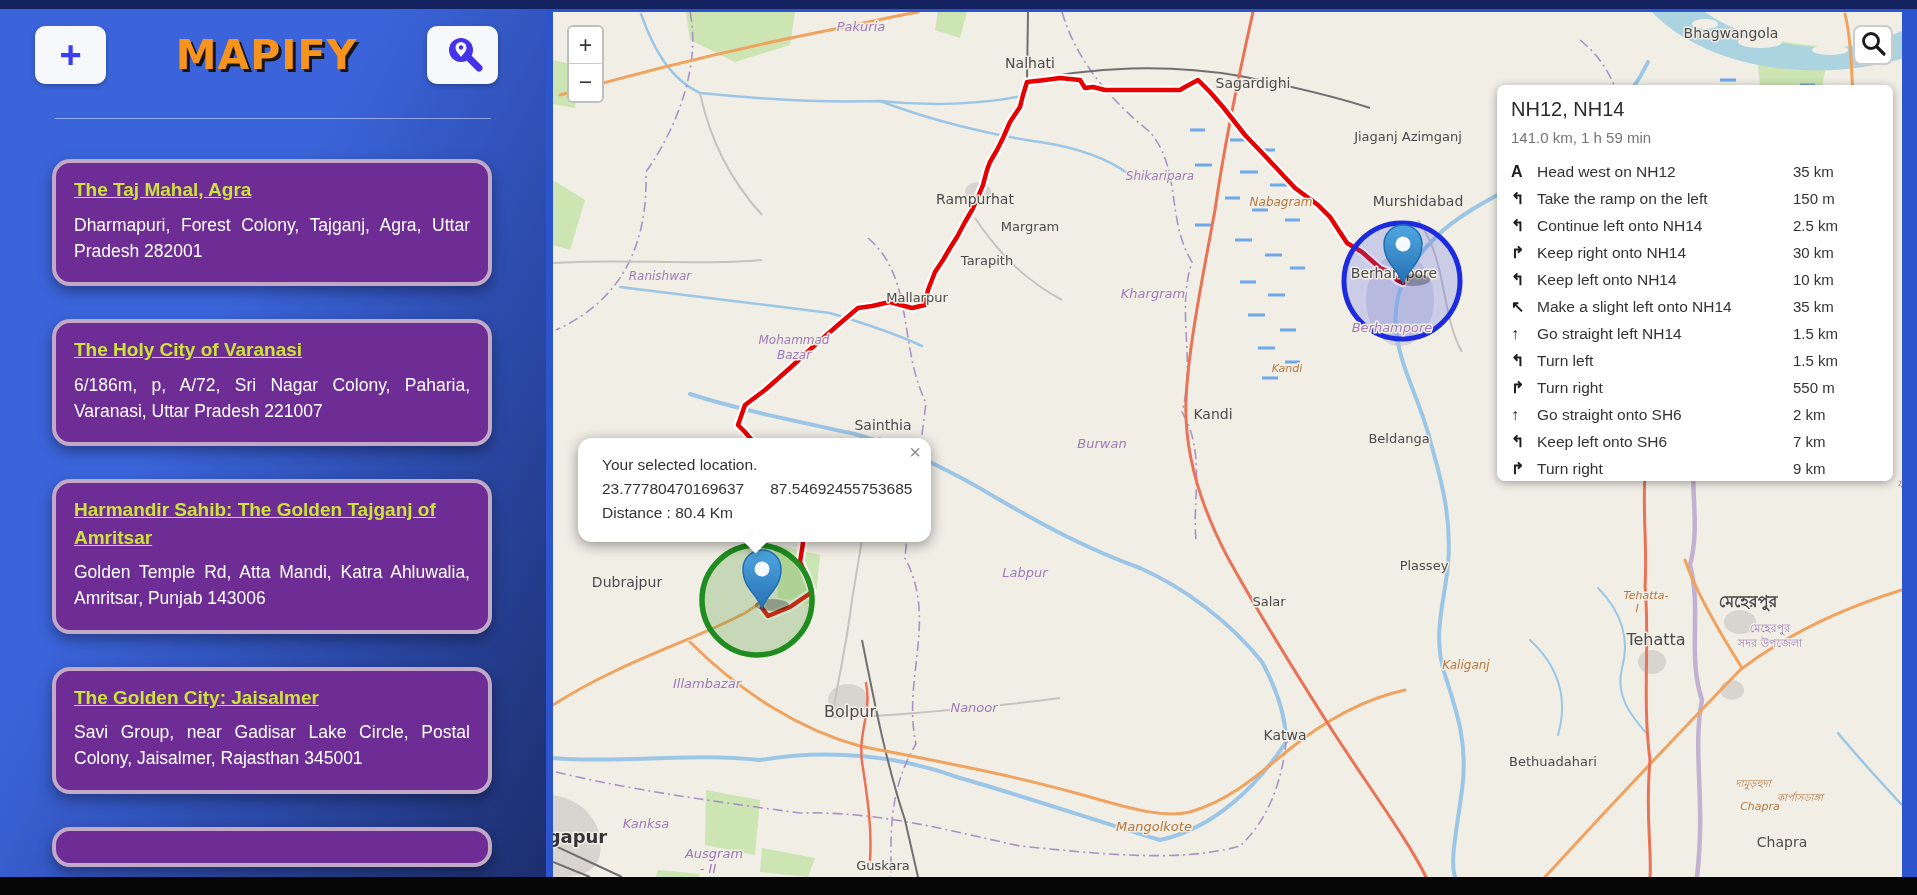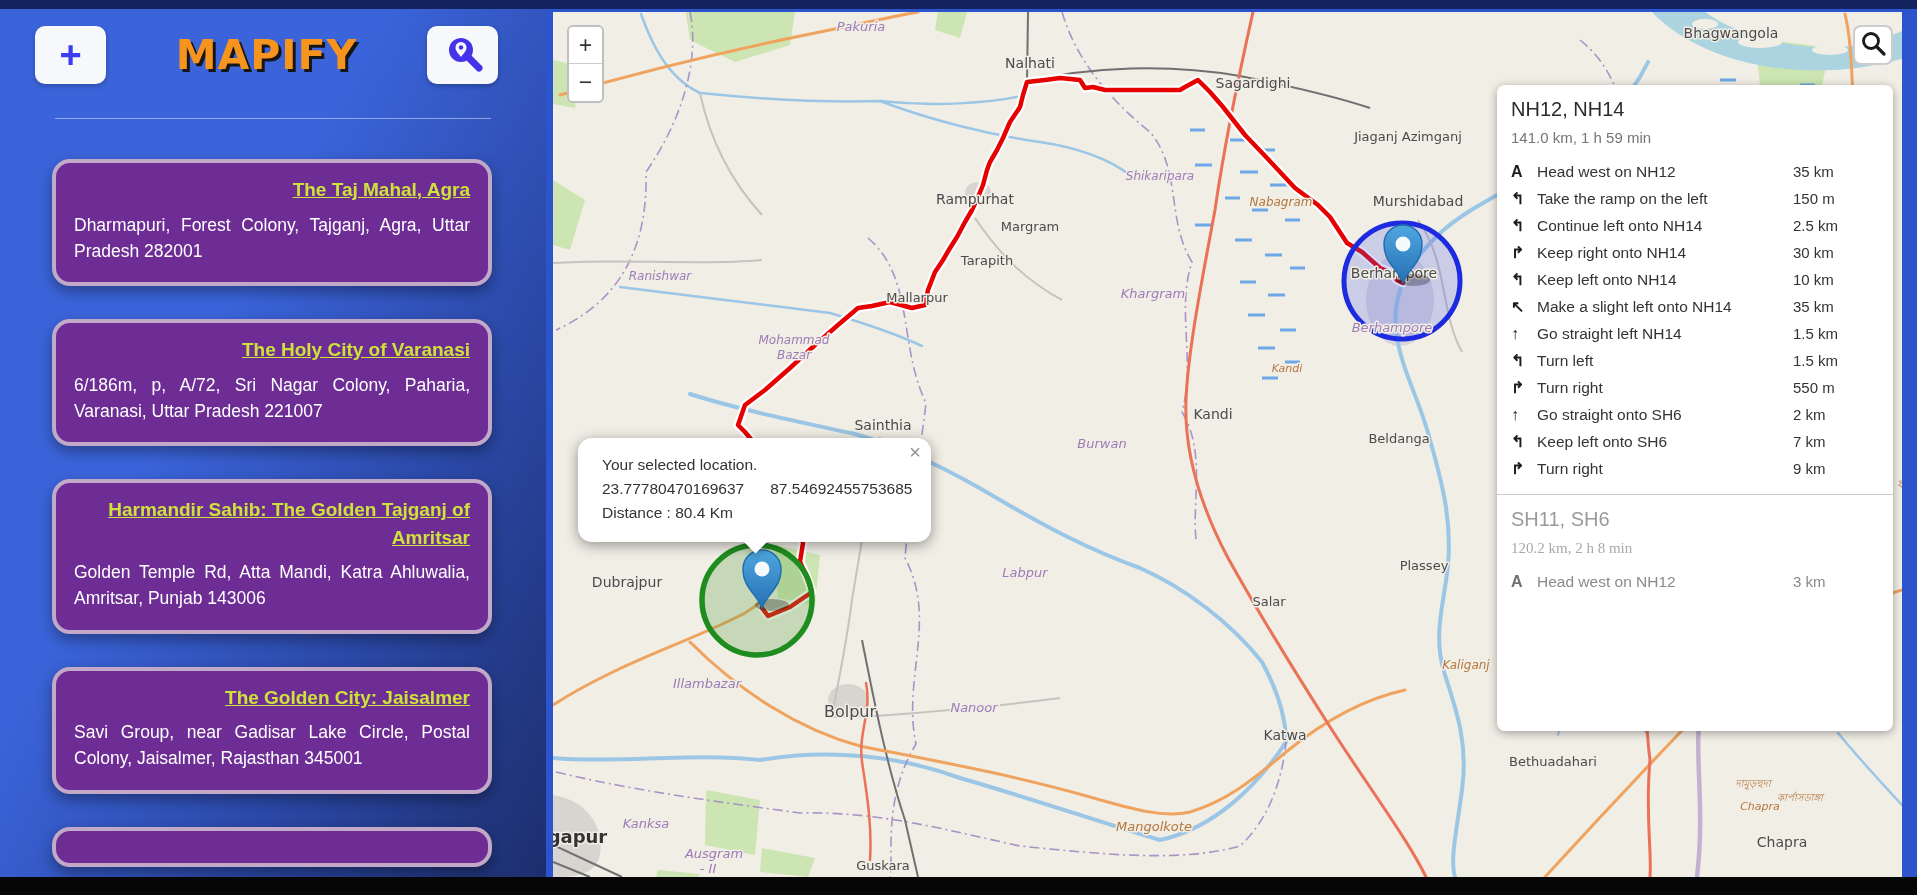--- a/index.html
+++ b/index.html
@@ -15,21 +15,21 @@
   .side-header { display:flex; justify-content:space-between; align-items:center; padding:17px 48px 0 35px; }
   .icon-btn { width:71px; height:58px; background:#f7f8fc; border:none; border-radius:10px; cursor:pointer;
               display:flex; align-items:center; justify-content:center; box-shadow:0 2px 5px rgba(0,0,0,.25); }
   .plus-glyph { color:#3c3cf0; font-size:38px; font-weight:700; line-height:1; }
   .logo { font-family:"DejaVu Sans", sans-serif; font-weight:900; font-size:41px;
           color:#f7941e; text-shadow:3px 3px 0 #161616; letter-spacing:1px; }
   .side-divider { margin:34px 55px 0 55px; border-top:1px solid rgba(255,255,255,.45); }
   .cards { margin-top:40px; }
   .card { width:440px; margin:0 0 33px 52px; background:#6e2d95; border:4px solid #c2a9c8;
           border-radius:18px; padding:13px 18px 18px; box-shadow:0 6px 14px rgba(0,0,0,.35); cursor:pointer; }
-  .card-title { display:block; text-align:right; color:#cde23a; font-size:19px; font-weight:600;
+  .card-title { display:block; text-align:left; color:#cde23a; font-size:19px; font-weight:600;
                 text-decoration:underline; margin-bottom:8px; line-height:1.45; cursor:pointer; }
   .card-address { color:#ffffff; font-size:17.5px; text-align:justify; line-height:1.5; }
   .card.stub { height:40px; margin-bottom:0; }
 
   
   .map-wrap { position:absolute; left:553px; top:12px; width:1349px; height:866px; background:#f1eee6; }
   .map-wrap svg.basemap { position:absolute; left:0; top:0; width:100%; height:100%; }
   svg text { font-family:"DejaVu Sans", sans-serif; paint-order:stroke; stroke:#f1eee6; stroke-width:3px;
              stroke-linejoin:round; }
   .lbl-town { fill:#4b4b4b; }
@@ -55,21 +55,21 @@
   .popup { position:absolute; left:25px; top:426px; width:353px; height:104px; background:#fff; border-radius:14px;
            box-shadow:0 3px 14px rgba(0,0,0,.4); padding:15px 20px 12px 24px; z-index:30;
            font-size:15.5px; color:#333; line-height:1.55; }
   .popup-tail { position:absolute; left:169px; bottom:-8px; width:17px; height:17px; background:#fff;
                 transform:rotate(45deg); box-shadow:3px 3px 6px rgba(0,0,0,.15); }
   .popup-close { position:absolute; top:4px; right:10px; border:none; background:none; font-size:20px;
                  color:#8f8f8f; cursor:pointer; line-height:1; }
   .popup-coords span { margin-right:26px; }
 
   
-  .dir-panel { position:absolute; left:944px; top:73px; width:396px; height:646px; background:#fff;
+  .dir-panel { position:absolute; left:944px; top:73px; width:396px; height:396px; background:#fff;
                border-radius:8px; box-shadow:0 2px 10px rgba(0,0,0,.35); z-index:25; overflow:hidden;
                padding:12px 14px 8px 14px; }
   .route-name { font-size:20px; color:#2b2b2b; line-height:24px; }
   .route-summary { font-size:15px; color:#757575; margin-top:7px; line-height:20px; }
   .route-steps { margin-top:10px; }
   .step-row { display:flex; align-items:center; height:27px; cursor:pointer; }
   .step-icon { width:26px; font-size:16px; font-weight:900; color:#1c1c1c; }
   .step-text { flex:1; font-size:15.5px; color:#333; white-space:nowrap; overflow:hidden; }
   .step-dist { width:86px; font-size:15px; color:#333; }
   .route-divider { border-top:1px solid #ccc; margin:12px -14px 0 -14px; }

